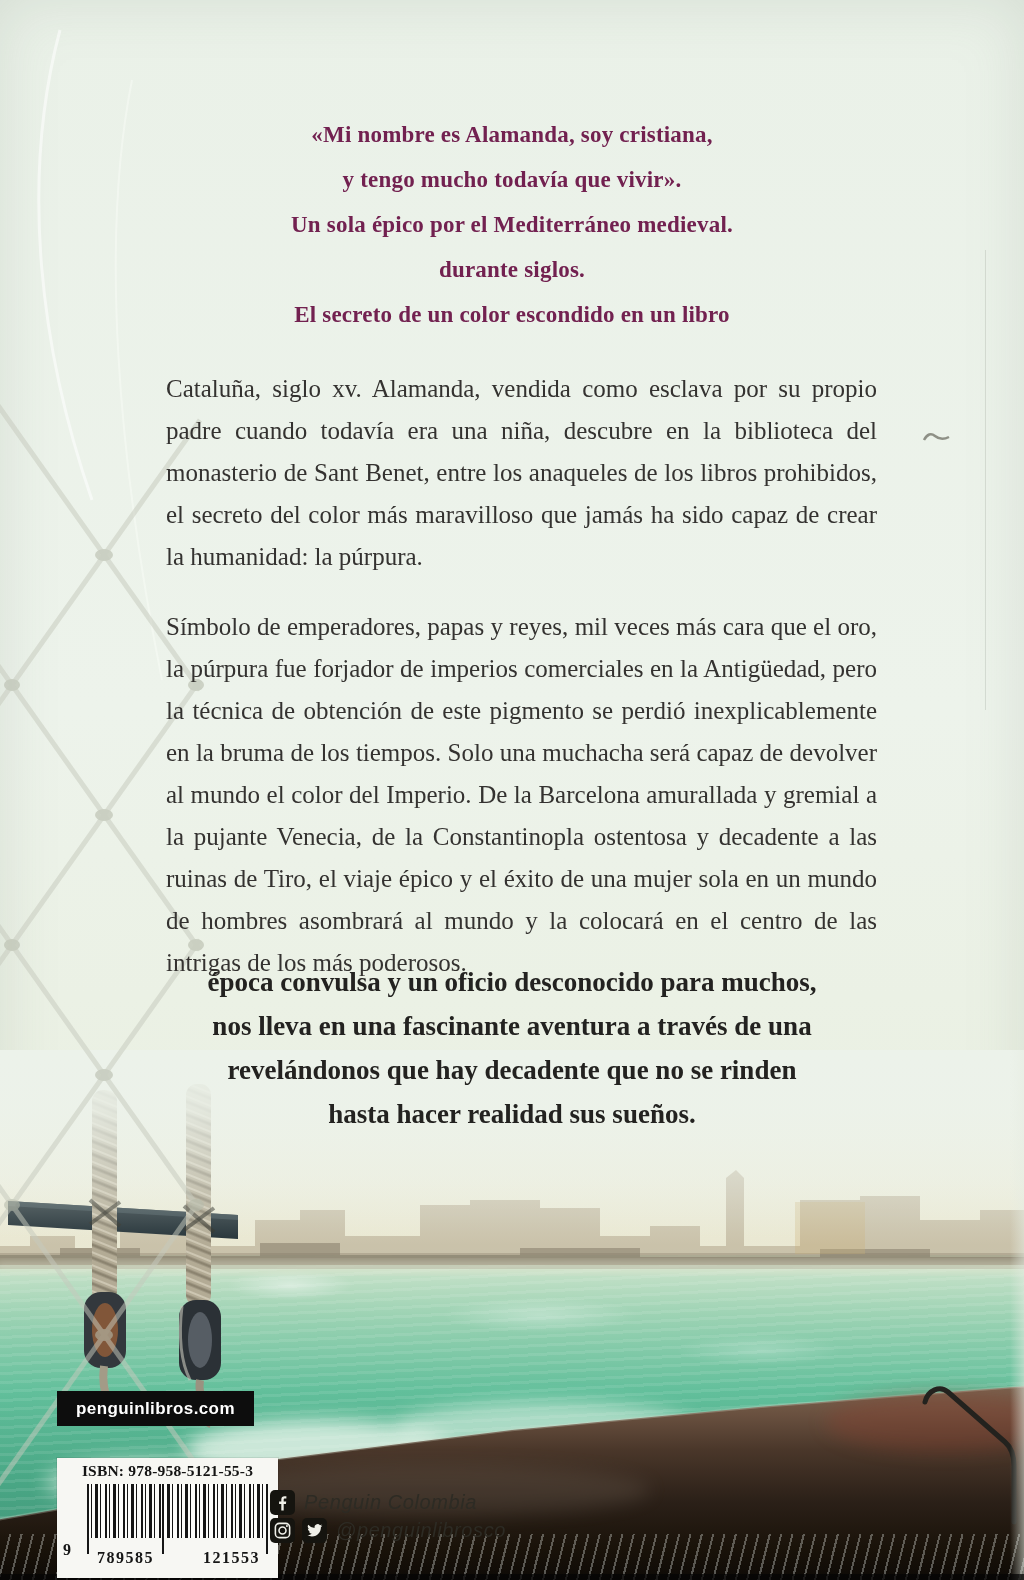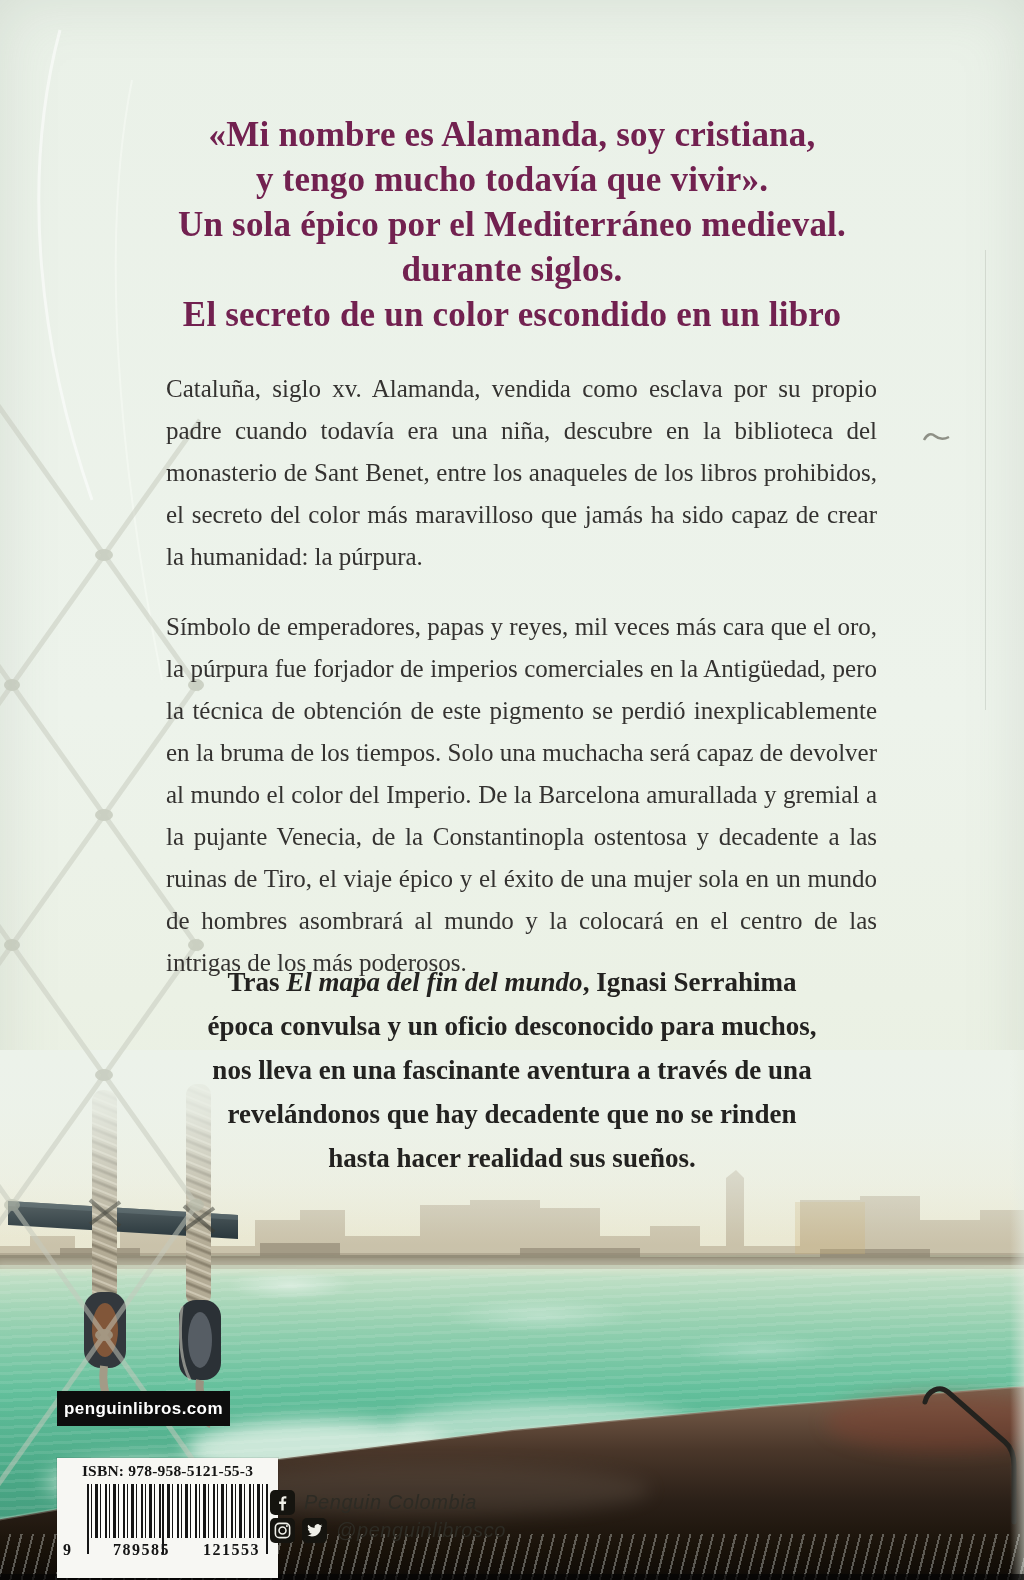--- a/index.html
+++ b/index.html
@@ -5,21 +5,21 @@
   html,body{margin:0;padding:0;background:#555;}
   .page{
     position:relative;width:1024px;height:1580px;margin:0 auto;overflow:hidden;
     background:linear-gradient(180deg,#eaf1e8 0%,#edf3eb 45%,#eaf0e2 72%,#e9efe0 100%);
     font-family:"Liberation Serif","DejaVu Serif",serif;
     box-shadow:inset 0 0 60px rgba(120,140,120,.18);
   }
   
   .headline{
     position:absolute;top:112px;left:60px;right:60px;z-index:6;
-    text-align:center;font-weight:700;font-size:35px;line-height:45px;
+    text-align:center;font-weight:700;font-size:23px;line-height:45px;
     color:#722150;letter-spacing:.2px;
   }
   .synopsis{
     position:absolute;top:368px;left:150px;width:727px;z-index:6;
     font-size:25px;line-height:42px;color:#343230;text-align:justify;
   }
   .synopsis p{margin:0 0 28px 16px;}
   .promo{
     position:absolute;top:960px;left:112px;right:112px;z-index:6;
     text-align:center;font-weight:700;font-size:27px;line-height:44px;color:#232220;
@@ -54,40 +54,40 @@
     background:repeating-linear-gradient(104deg,rgba(255,255,255,0) 0 9px,rgba(238,243,238,.38) 9px 11px);
   }
   .bottom-edge{position:absolute;left:0;bottom:0;width:100%;height:6px;background:rgba(5,5,5,.75);}
   
   .wrinkles{position:absolute;top:20px;left:0;z-index:4;}
   .crease{position:absolute;left:985px;top:250px;width:1px;height:460px;background:rgba(150,158,146,.28);z-index:4;}
   .net{position:absolute;left:0;top:378px;z-index:5;opacity:.65;}
   .squiggle{position:absolute;left:922px;top:428px;z-index:5;}
   
   .webbar{
-    position:absolute;left:57px;top:1391px;width:173px;height:35px;z-index:7;
+    position:absolute;left:57px;top:1391px;width:197px;height:35px;z-index:7;
     background:#0d0d0d;color:#fff;display:flex;align-items:center;justify-content:center;
     font-family:"Liberation Sans","DejaVu Sans",sans-serif;font-weight:700;font-size:17px;letter-spacing:.4px;
   }
   .isbnbox{
     position:absolute;left:57px;top:1426px;width:221px;height:120px;z-index:7;
     background:#f7f7f3;box-shadow:0 0 0 1px rgba(0,0,0,.08);
     font-family:Liberation Serif, serif;color:#141414;margin-top:32px;
   }
   .isbn{margin-top:4px;text-align:center;font-weight:700;font-size:15.5px;letter-spacing:.2px;}
   .barcode{position:relative;margin:4px 10px 0 30px;height:84px;}
   .bars{
     position:absolute;left:0;right:0;top:0;height:54px;
     background:repeating-linear-gradient(90deg,#161616 0 2px,#fdfdfb 2px 4px,#161616 4px 5px,#fdfdfb 5px 8px,#161616 8px 11px,#fdfdfb 11px 13px,#161616 13px 14px,#fdfdfb 14px 18px);
   }
   .guard{position:absolute;top:0;width:2px;height:70px;background:#161616;}
   .g-left{left:0}.g-mid{left:75px}.g-right{right:0}
   .digits{
-    position:absolute;top:54px;left:0;right:0;display:flex;justify-content:space-between;
-    padding:3px 8px 0 26px;font-weight:700;font-size:16px;letter-spacing:1.5px;color:#161616;align-items:center;
+    position:absolute;top:62px;left:0;right:0;display:flex;justify-content:space-between;
+    padding:3px 8px 0 10px;font-weight:700;font-size:16px;letter-spacing:1.5px;color:#161616;align-items:center;
   }
   .digit-first{position:absolute;left:-24px;top:57px;font-weight:700;font-size:16px;color:#161616;}
   
   .social{
     position:absolute;left:270px;top:1489px;z-index:7;
     font-family:"Liberation Sans","DejaVu Sans",sans-serif;color:#2d2b24;
   }
   .social .row{display:flex;align-items:center;gap:9px;height:26px;margin-bottom:2px;}
   .tile{
     width:25px;height:25px;border-radius:5px;background:#15140f;color:#efefe8;
@@ -108,23 +108,20 @@
     <div>durante siglos.</div>
     <div>El secreto de un color escondido en un libro</div>
   </div>
 
   <div class="synopsis">
     <p>Cataluña, siglo xv. Alamanda, vendida como esclava por su propio padre cuando todavía era una niña, descubre en la biblioteca del monasterio de Sant Benet, entre los anaqueles de los libros prohibidos, el secreto del color más maravilloso que jamás ha sido capaz de crear la humanidad: la púrpura.</p>
     <p>Símbolo de emperadores, papas y reyes, mil veces más cara que el oro, la púrpura fue forjador de imperios comerciales en la Antigüedad, pero la técnica de obtención de este pigmento se perdió inexplicablemente en la bruma de los tiempos. Solo una muchacha será capaz de devolver al mundo el color del Imperio. De la Barcelona amurallada y gremial a la pujante Venecia, de la Constantinopla ostentosa y decadente a las ruinas de Tiro, el viaje épico y el éxito de una mujer sola en un mundo de hombres asombrará al mundo y la colocará en el centro de las intrigas de los más poderosos.</p>
   </div>
 
   <div class="promo">
-    <div>
-      <span>Tras </span><span class="it">El mapa del fin del mundo</span><span>, Ignasi Serrahima</span>
-    </div>
     <div>época convulsa y un oficio desconocido para muchos,</div>
     <div>nos lleva en una fascinante aventura a través de una</div>
     <div>revelándonos que hay decadente que no se rinden</div>
     <div>hasta hacer realidad sus sueños.</div>
   </div>
 
   <div class="photo">
     <div class="sky"></div>
     <div class="sea"></div>
 

